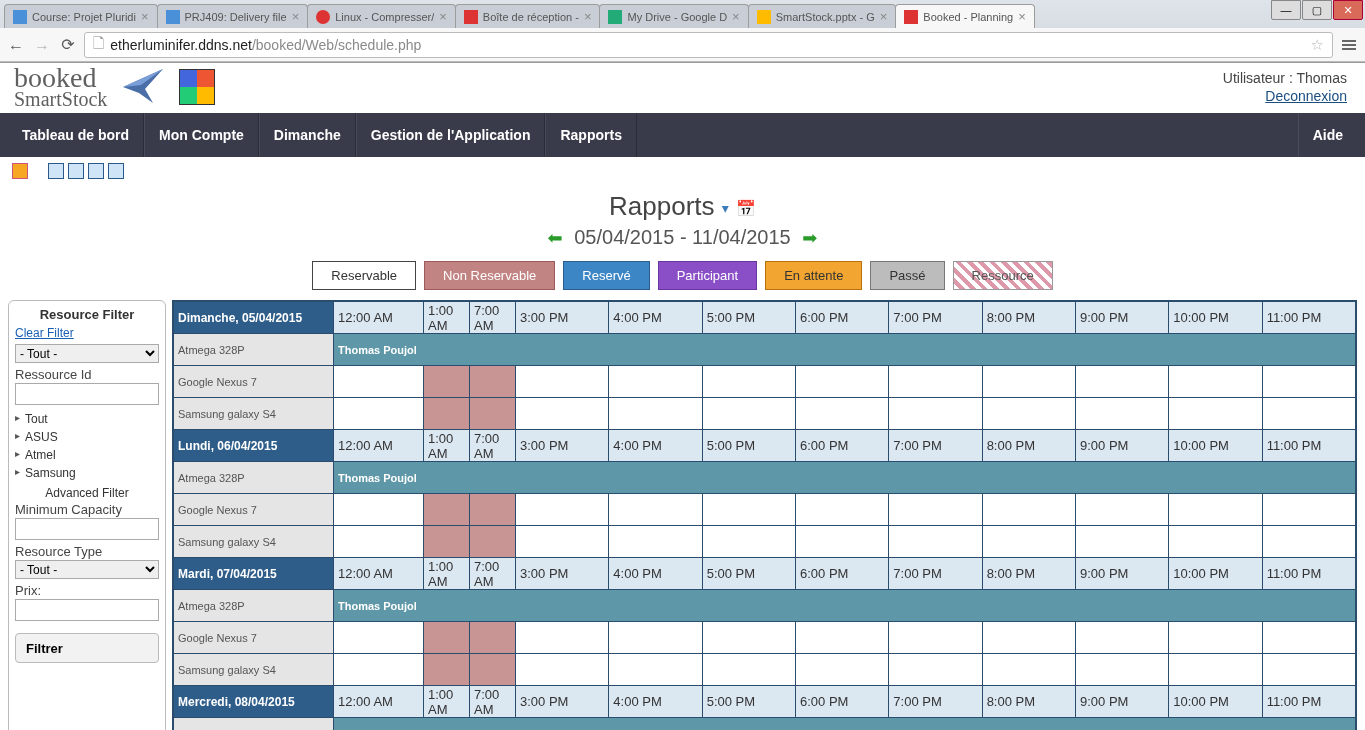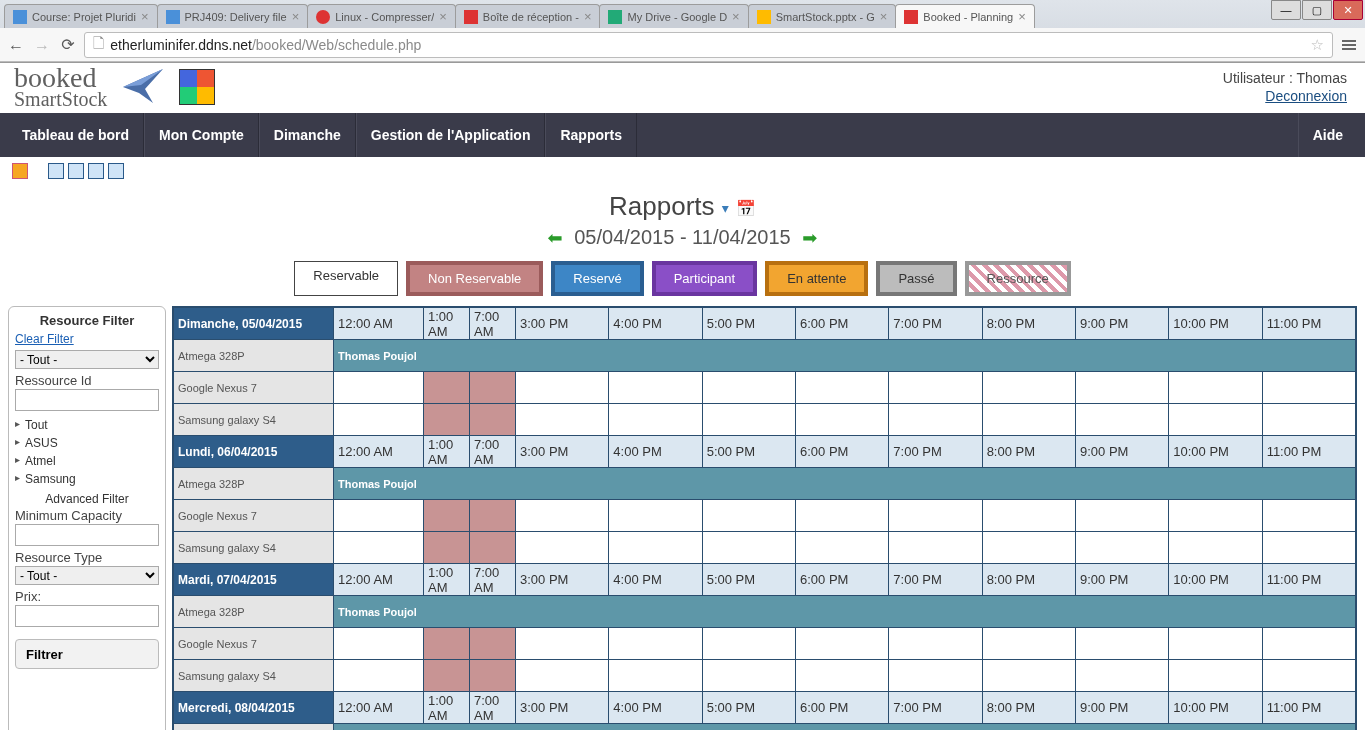--- a/index.html
+++ b/index.html
@@ -50,21 +50,21 @@
 
 .sched-title { text-align: center; font-size: 26px; color: #444; padding: 6px 0 2px; }
 .sched-title .dd { color: #3a7db9; font-size: 14px; vertical-align: middle; }
 .sched-title .cal { font-size: 16px; vertical-align: middle; }
 .date-range { text-align: center; font-size: 20px; color: #555; padding: 2px 0 8px; }
 .date-range .arrow-l { color: #2a9b2a; font-size: 18px; margin-right: 6px; }
 .date-range .arrow-r { color: #2a9b2a; font-size: 18px; margin-left: 6px; }
 
 
 .legend { display: flex; justify-content: center; gap: 8px; padding: 4px 0 10px; }
-.legend .lg { padding: 6px 18px; font-size: 13px; border: 4px solid #be185d; color: #fff; }
+.legend .lg { padding: 6px 18px; font-size: 13px; border: 1px solid #be185d; color: #fff; }
 .lg.reservable { background: #fff; color: #333; border: 1px solid #444; }
 .lg.nonres { background: #c28383; border-color: #9b5b5b; }
 .lg.reserve { background: #3d86c6; border-color: #2a5e91; }
 .lg.myres { background: #5ea6a6; border-color: #3c7c7c; }
 .lg.participant { background: #8a4fc7; border-color: #6a35a0; }
 .lg.attente { background: #f2a530; border-color: #b87010; color: #333; }
 .lg.passe { background: #bcbcbc; border-color: #777; color: #333; }
 .lg.restreint { background: repeating-linear-gradient(45deg, #fff, #fff 4px, #d9a 4px, #d9a 8px); color: #555; border-color: #999; }
 
 

